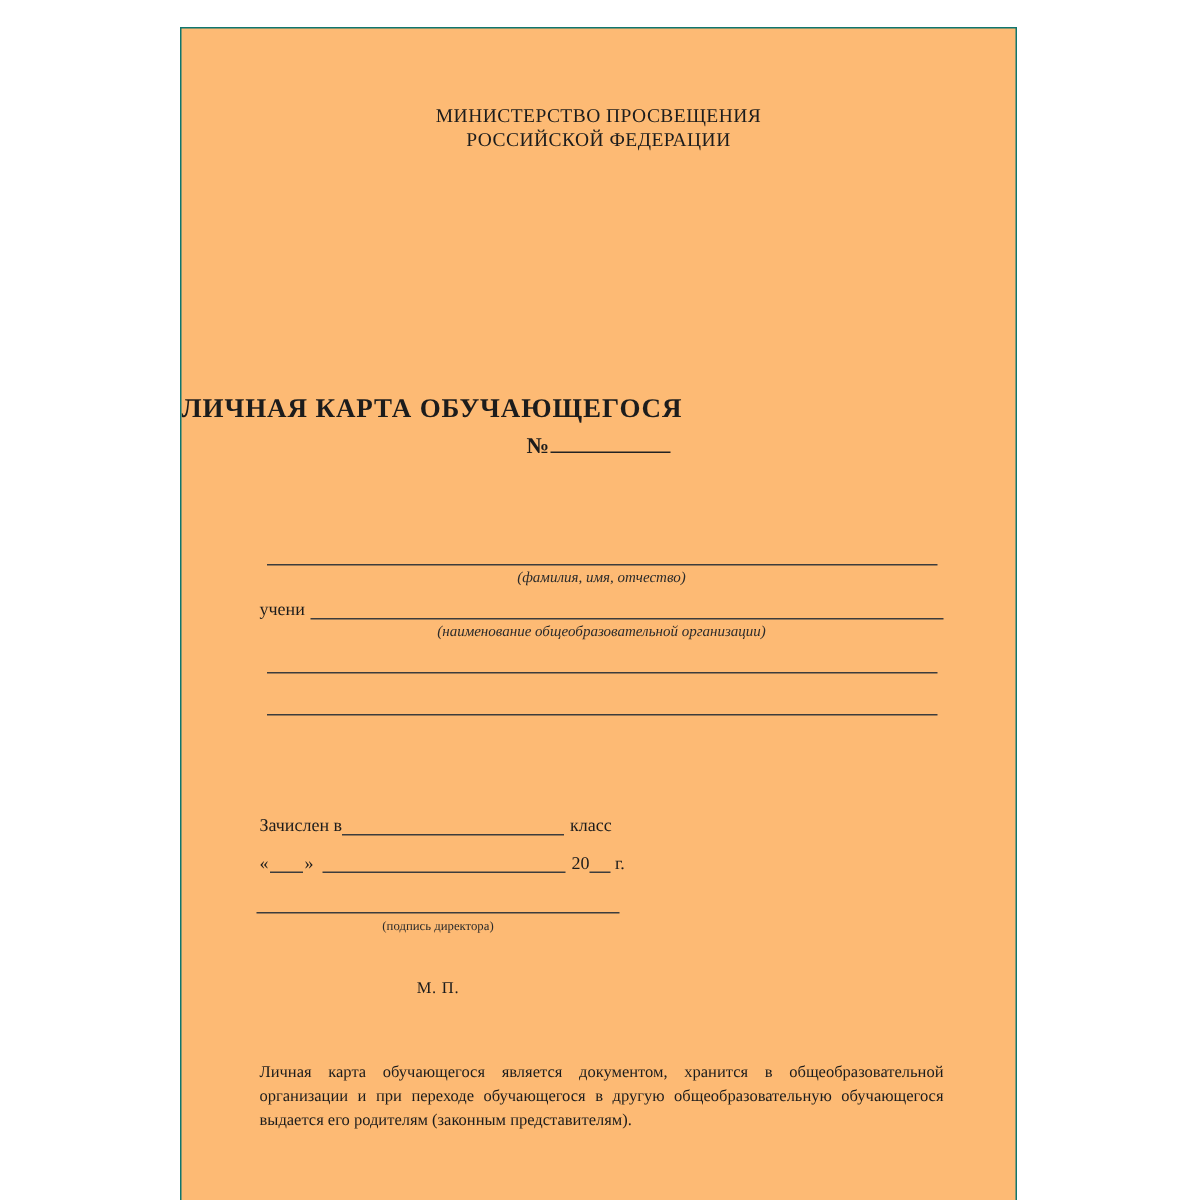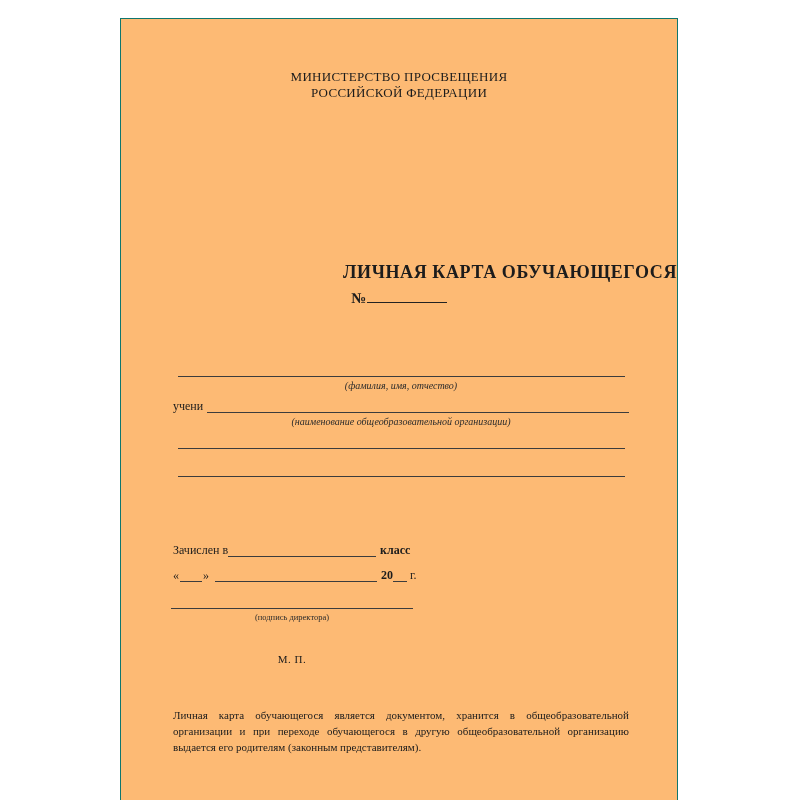--- a/index.html
+++ b/index.html
@@ -29,21 +29,21 @@
     text-align: center;
     font-size: 13px;
     line-height: 16px;
     letter-spacing: 0.3px;
   }
   .doc-title {
     position: absolute;
     top: 243px;
     left: 0;
     width: 100%;
-    text-align: right;
+    text-align: left;
     font-size: 18px;
     font-weight: bold;
     letter-spacing: 0.6px;
   }
   .num-row {
     position: absolute;
     top: 271px;
     left: 0;
     width: 100%;
     text-align: center;
@@ -84,21 +84,21 @@
   .fill {
     flex: 1;
     border-bottom: 1px solid #3c3c3c;
     margin-left: 4px;
   }
   .blank {
     display: inline-block;
     border-bottom: 1px solid #3c3c3c;
     height: 12px;
   }
-  .gap-l { margin-left: 4px; font-weight: bold; }
+  .gap-l { margin-left: 4px; }
   .sig-line {
     position: absolute;
     left: 50px;
     top: 589px;
     width: 242px;
     border-bottom: 1px solid #3c3c3c;
   }
   .sig-caption {
     position: absolute;
     left: 50px;
@@ -171,15 +171,15 @@
     <span class="gap-l">20</span>
     <span class="blank" style="width:14px;"></span>
     <span style="margin-left:3px;">г.</span>
   </div>
 
   <div class="sig-line"></div>
   <div class="sig-caption">(подпись директора)</div>
 
   <div class="seal">М. П.</div>
 
-  <div class="footer-note">Личная карта обучающегося является документом, хранится в общеобразовательной организации и при переходе обучающегося в другую общеобразовательной организацию выдается его родителям (законным представителям).</div>
+  <div class="footer-note">Личная карта обучающегося является документом, хранится в общеобразовательной организации и при переходе обучающегося в другую общеобразовательную обучающегося выдается его родителям (законным представителям).</div>
 
 </div>
 
 </body></html>

